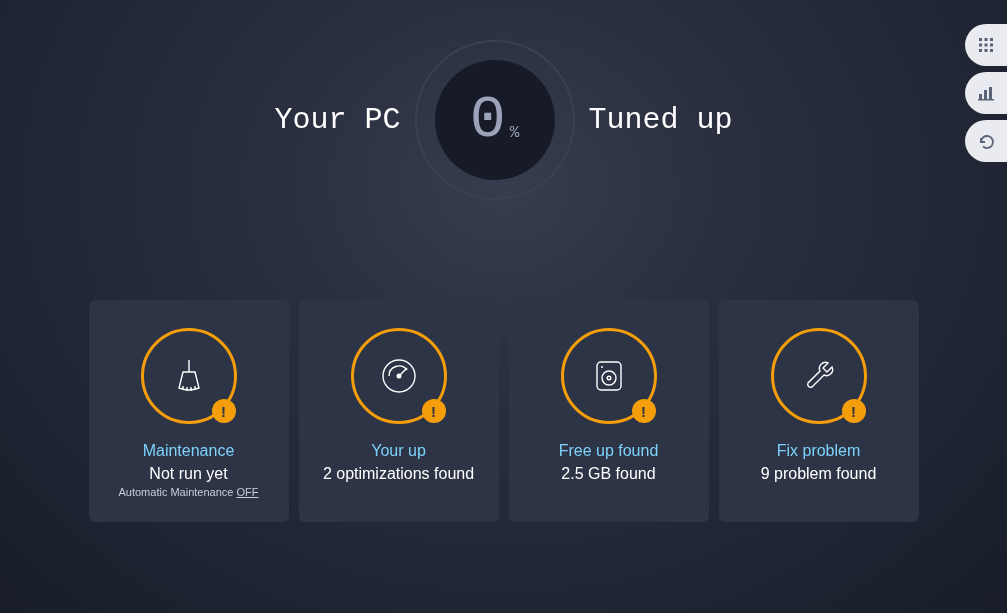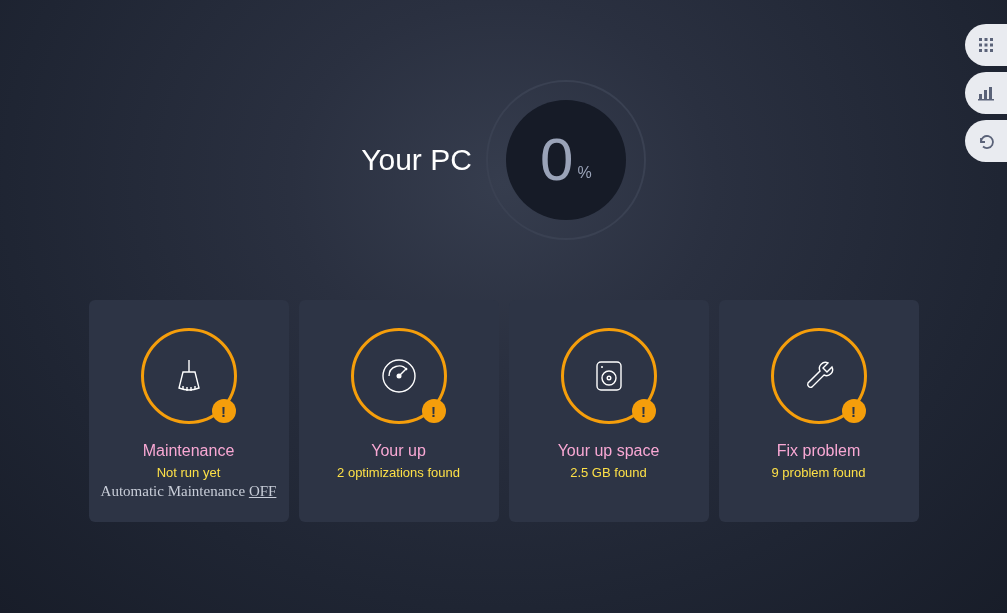--- a/index.html
+++ b/index.html
@@ -10,21 +10,22 @@
   font-family: -apple-system, BlinkMacSystemFont, "Segoe UI", Arial, sans-serif;
   color: #fff;
   overflow: hidden;
   position: relative;
 }
 .hero {
   display: flex;
   align-items: center;
   justify-content: center;
   gap: 14px;
-  padding-top: 80px;
+  padding-top: 40px;
+  font-family: Liberation Mono, monospace;
 }
 .hero-text {
   font-size: 30px;
   font-weight: 400;
   color: #fff;
 }
 .gauge-wrap {
   position: relative;
   width: 160px;
   height: 160px;
@@ -98,32 +99,31 @@
   display: flex;
   align-items: center;
   justify-content: center;
   font-weight: 700;
   font-size: 15px;
   color: #2d3445;
 }
 .card-title {
   font-size: 16px;
   font-weight: 500;
-  color: #f9a8d4;
+  color: #7dd3fc;
   margin-bottom: 5px;
 }
 .card-status {
-  font-size: 13px;
-  color: #fde047;
+  font-size: 16px;
+  color: #ffffff;
   margin-bottom: 3px;
 }
 .card-sub {
-  font-size: 15px;
+  font-size: 11px;
   color: #c8cdd8;
-  font-family: Liberation Serif, serif;
 }
 .card-sub .u { text-decoration: underline; }
 .side-btns {
   position: absolute;
   top: 24px;
   right: 0;
   display: flex;
   flex-direction: column;
   gap: 6px;
 }
@@ -145,20 +145,21 @@
 
 <div class="hero">
   <div class="hero-text">Your PC</div>
   <div class="gauge-wrap">
     <div class="gauge-outer"></div>
     <div class="gauge-inner">
       <span class="gauge-val">0</span>
       <span class="gauge-pct">%</span>
     </div>
   </div>
+  <div class="hero-text">Tuned up</div>
 </div>
 
 <div class="cards">
 
   <div class="card">
     <div class="icon-ring">
       <svg width="40" height="40" viewBox="0 0 40 40" fill="none" stroke="#fff" stroke-width="1.4">
         <path d="M20 4 L20 16"></path>
         <path d="M14 16 L26 16 L30 32 Q20 36 10 32 Z"></path>
         <path d="M14 30 L14 33 M18 31 L18 35 M22 31 L22 35 M26 30 L26 33"></path>
@@ -189,21 +190,21 @@
   <div class="card">
     <div class="icon-ring">
       <svg width="40" height="40" viewBox="0 0 40 40" fill="none" stroke="#fff" stroke-width="1.4">
         <rect x="8" y="6" width="24" height="28" rx="4"></rect>
         <circle cx="20" cy="22" r="7"></circle>
         <circle cx="20" cy="22" r="1.8"></circle>
         <circle cx="13" cy="11" r="1" fill="#fff" stroke="none"></circle>
       </svg>
       <div class="icon-badge">!</div>
     </div>
-    <div class="card-title">Your up space</div>
+    <div class="card-title">Free up found</div>
     <div class="card-status">2.5 GB found</div>
   </div>
 
   <div class="card">
     <div class="icon-ring">
       <svg width="42" height="42" viewBox="0 0 42 42" fill="none" stroke="#fff" stroke-width="1.4">
         <path d="M30 8 a6 6 0 0 0 -8 8 L10 28 a3 3 0 0 0 4 4 L26 20 a6 6 0 0 0 8 -8 l-5 5 -4 -4 z"></path>
       </svg>
       <div class="icon-badge">!</div>
     </div>

